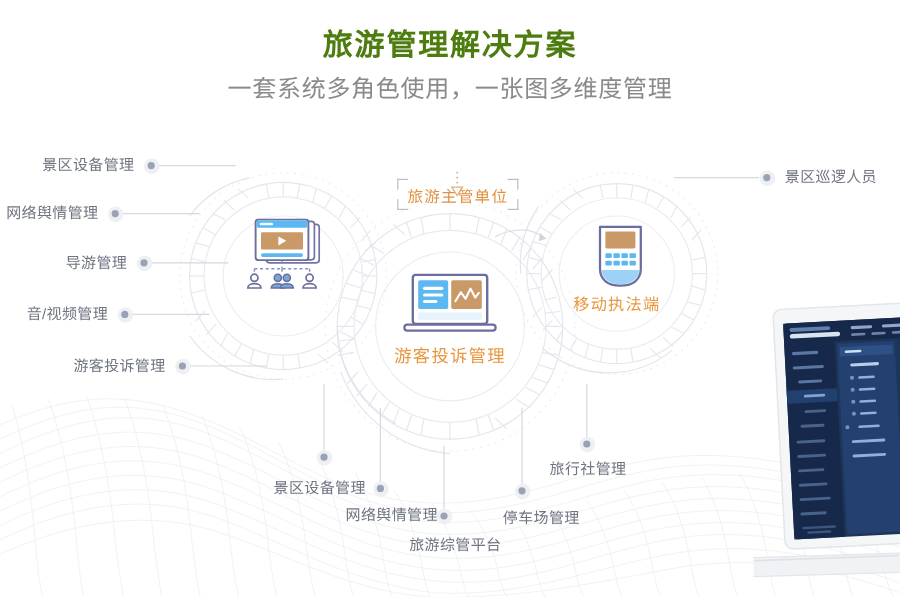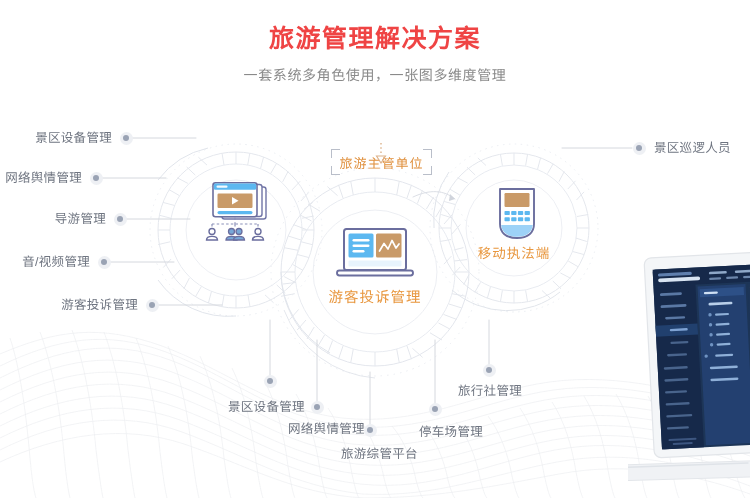--- a/index.html
+++ b/index.html
@@ -12,25 +12,25 @@
     position:relative;
   }
   #stage{position:absolute;inset:0;width:750px;height:498px;overflow:hidden;background:#fff;}
 
   
   .bg-mesh{position:absolute;left:0;bottom:0;width:750px;height:190px;z-index:0;pointer-events:none;}
 
   
   .hdr{position:absolute;top:22px;left:0;width:750px;text-align:center;z-index:6;}
   .hdr-title{
-    font-size:25px;font-weight:bold;color:#ef4444;letter-spacing:1.5px;
+    font-size:25px;font-weight:bold;color:#4d7c0f;letter-spacing:1.5px;
     line-height:32px;margin:0;
   }
   .hdr-sub{
-    font-size:14px;color:#8a8a8a;letter-spacing:.6px;margin-top:11px;line-height:20px;
+    font-size:20px;color:#8a8a8a;letter-spacing:.6px;margin-top:11px;line-height:20px;
   }
 
   
   .rings{position:absolute;left:0;top:0;width:750px;height:498px;z-index:1;pointer-events:none;}
 
   
   .links{position:absolute;left:0;top:0;width:750px;height:498px;z-index:2;pointer-events:none;}
 
   
   .dot{

